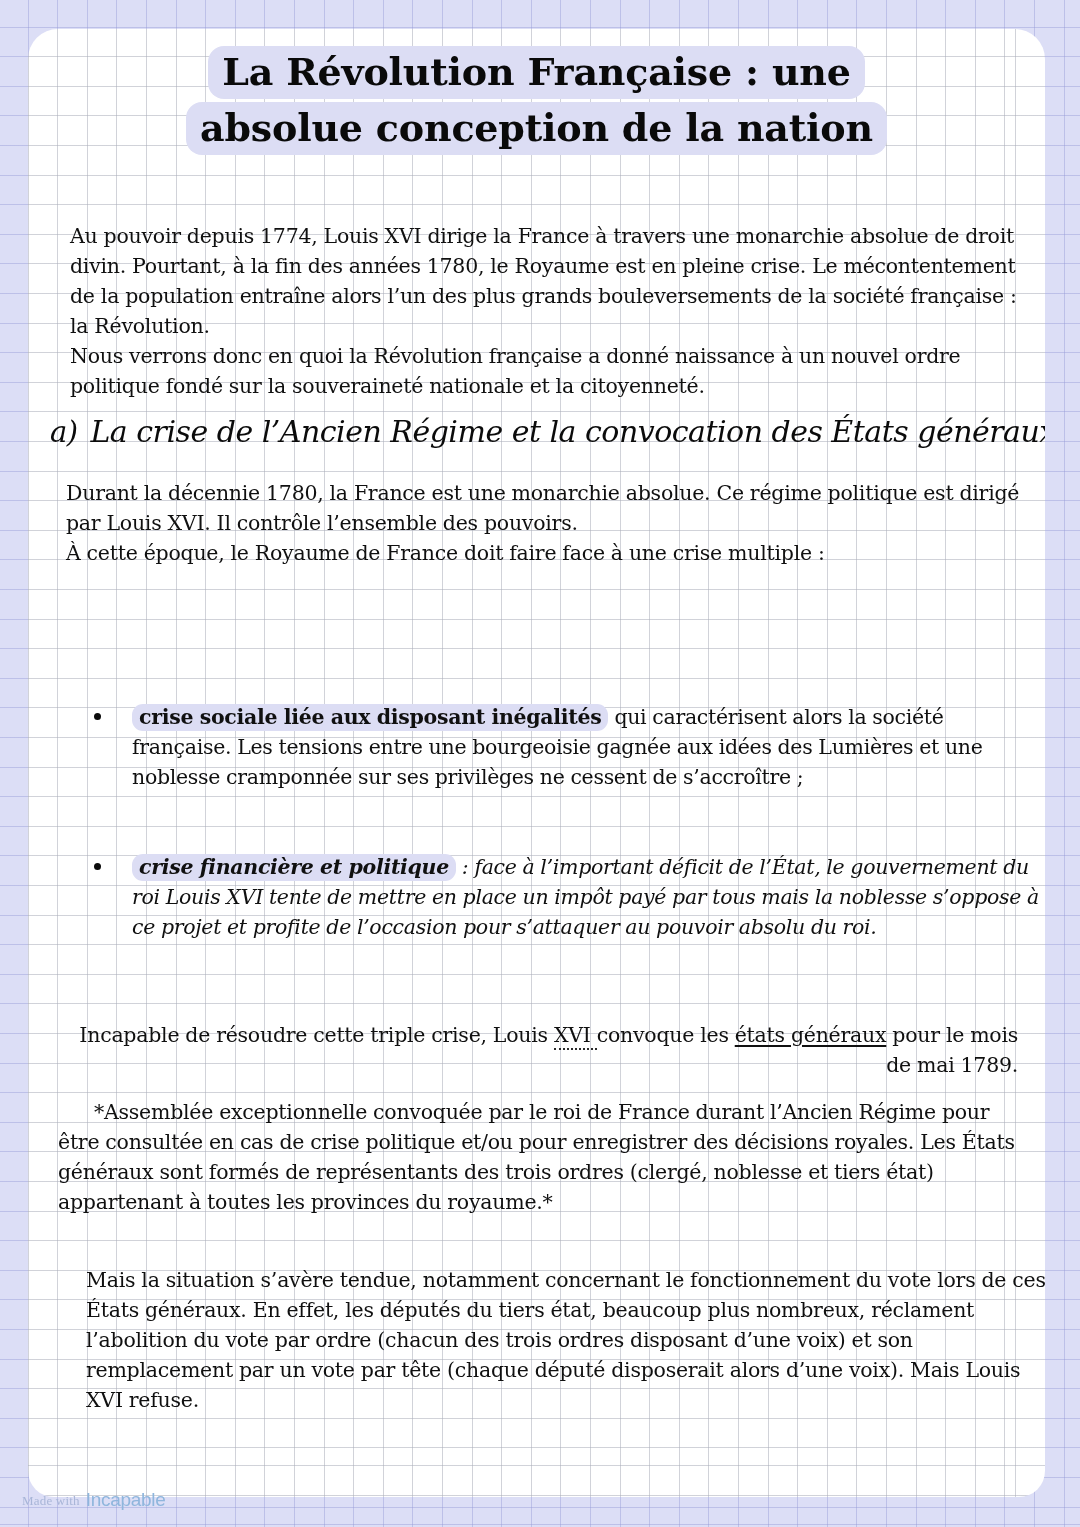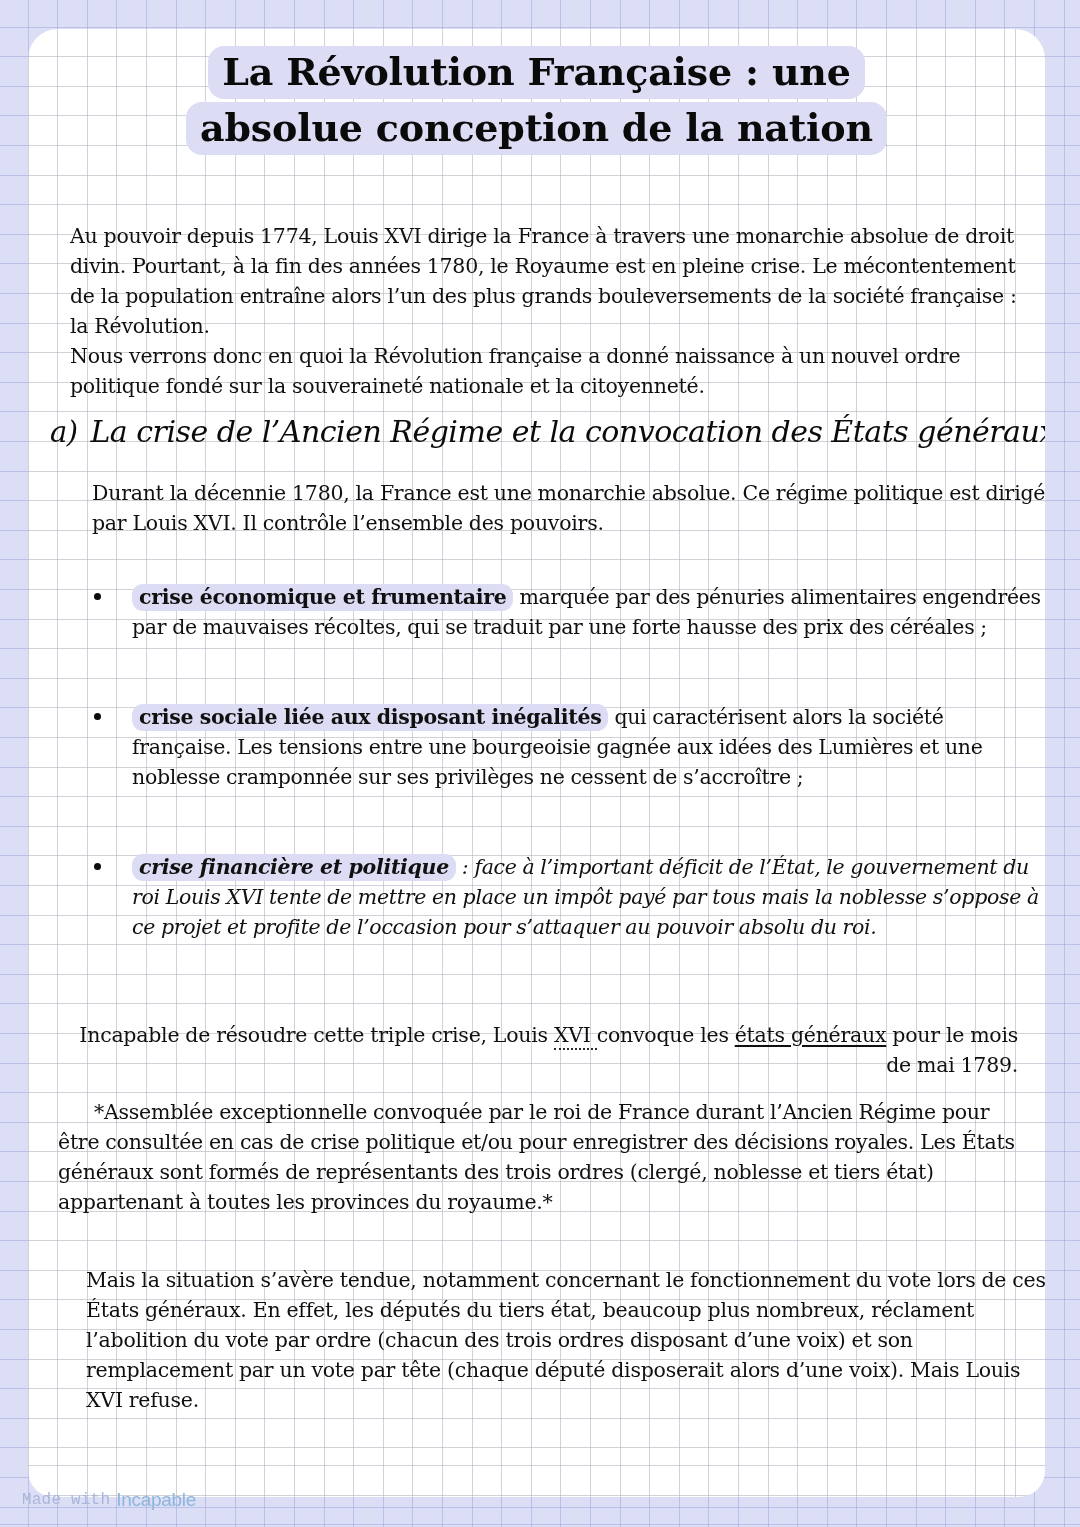--- a/index.html
+++ b/index.html
@@ -162,22 +162,22 @@
   #watermark {
     position: absolute;
     left: 22px;
     top: 1489px;
     display: flex;
     align-items: flex-end;
     gap: 6px;
     z-index: 5;
   }
   #watermark .made {
-    font-family: Liberation Mono, monospace;
-    font-size: 16px;
+    font-family: Liberation Serif, serif;
+    font-size: 13px;
     color: #a9b6d8;
     letter-spacing: 0.2px;
     padding-bottom: 2px;
   }
   #watermark .brand {
     font-family: "Liberation Sans", sans-serif;
     font-size: 19px;
     color: #8fb6dd;
     letter-spacing: -0.3px;
   }
@@ -197,28 +197,25 @@
 
       <div class="para" style="left:42px; top:192px; width:955px;">
         <span>Au pouvoir depuis 1774, Louis XVI dirige la France à travers une monarchie absolue de droit divin. Pourtant, à la fin des années 1780, le Royaume est en pleine crise. Le mécontentement de la population entraîne alors l’un des plus grands bouleversements de la société française : la Révolution.</span><br>
         <span>Nous verrons donc en quoi la Révolution française a donné naissance à un nouvel ordre politique fondé sur la souveraineté nationale et la citoyenneté.</span>
       </div>
 
       <div id="sec-heading">
         <span class="marker">a)</span><span class="sc">La crise de l’Ancien Régime et la convocation des États généraux</span>
       </div>
 
-      <div class="para" style="left:38px; top:449px; width:960px;margin-left:26px;">
+      <div class="para" style="left:38px; top:449px; width:960px;">
         <span>Durant la décennie 1780, la France est une monarchie absolue. Ce régime politique est dirigé par Louis XVI. Il contrôle l’ensemble des pouvoirs.</span><br>
-      </div>
-
-      <div class="bullet" style="top:553px;">
-        <span class="dot"></span>
-        <span class="btext"><b class="hl">crise économique et frumentaire</b><span> marquée par des pénuries alimentaires engendrées par de mauvaises récoltes, qui se traduit par une forte hausse des prix des céréales ;</span></span>
-      </div>
+        <span>À cette époque, le Royaume de France doit faire face à une crise multiple :</span>
+      </div>
+
 
       <div class="bullet" style="top:673px;">
         <span class="dot"></span>
         <span class="btext"><b class="hl">crise sociale liée aux disposant inégalités</b><span> qui caractérisent alors la société française. Les tensions entre une bourgeoisie gagnée aux idées des Lumières et une noblesse cramponnée sur ses privilèges ne cessent de s’accroître ;</span></span>
       </div>
 
       <div class="bullet" style="top:823px;font-style:italic;">
         <span class="dot"></span>
         <span class="btext"><b class="hl">crise financière et politique</b><span> : face à l’important déficit de l’État, le gouvernement du roi Louis XVI tente de mettre en place un impôt payé par tous mais la noblesse s’oppose à ce projet et profite de l’occasion pour s’attaquer au pouvoir absolu du roi.</span></span>
       </div>

